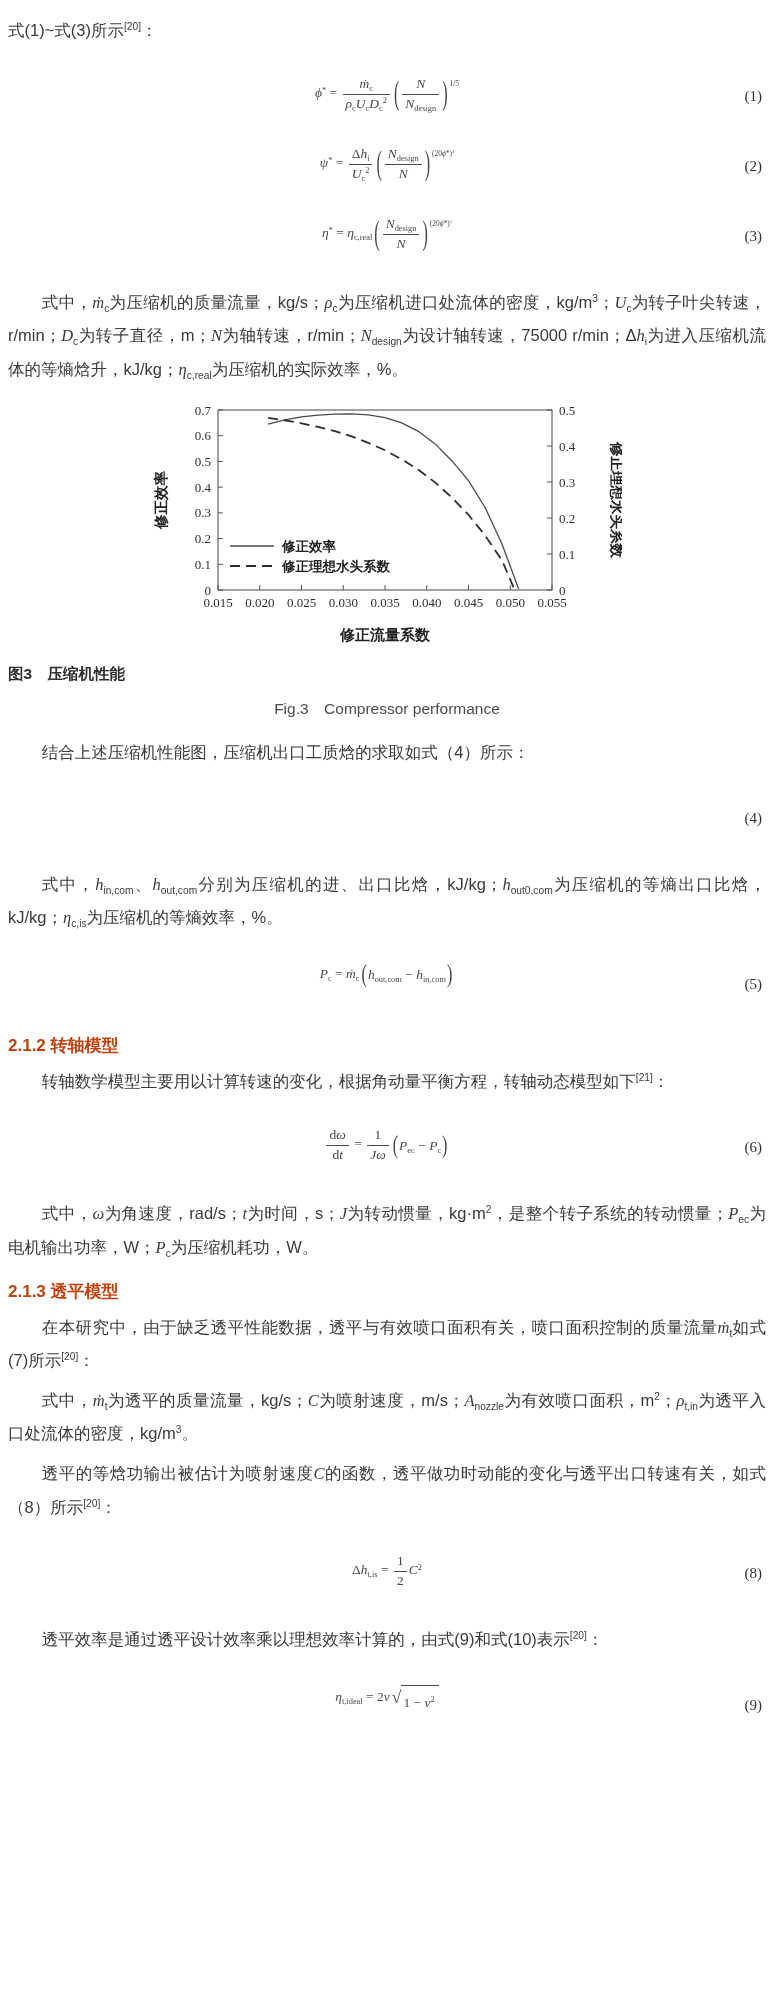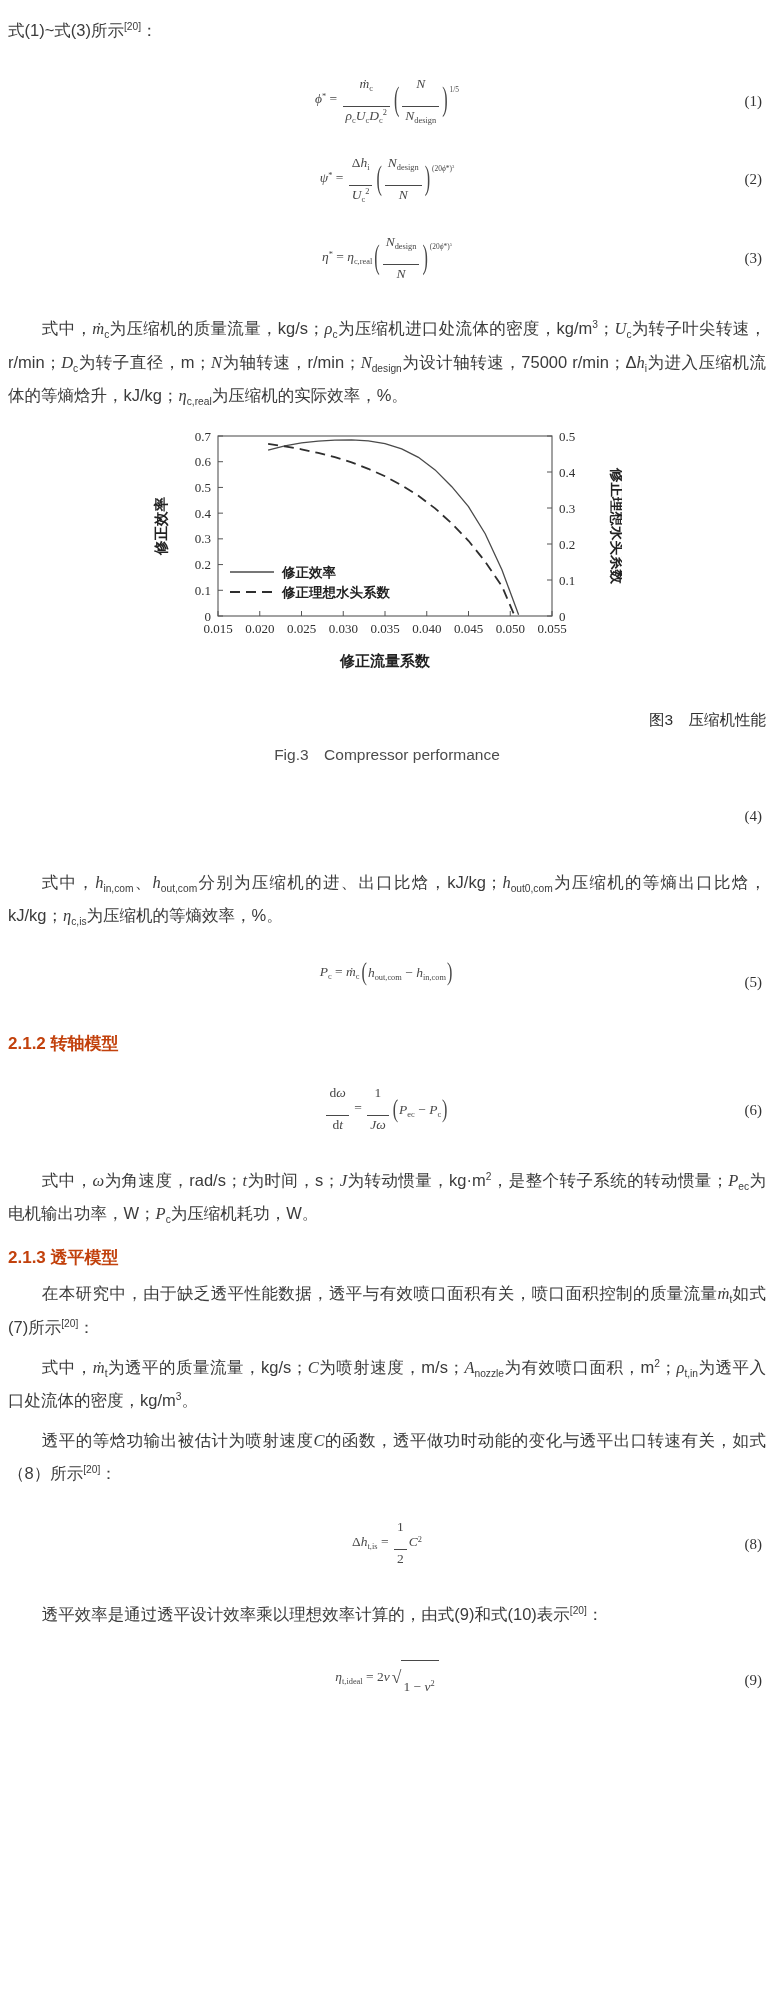--- a/index.html
+++ b/index.html
@@ -55,32 +55,32 @@
     font-size:15px;
     color:#333333;
   }
   .frac{
     display:inline-flex;
     flex-direction:column;
     vertical-align:middle;
     text-align:center;
     margin:0 2px;
   }
-  .fnum{display:block;padding:0 3px 13px 3px;border-bottom:1px solid currentColor;line-height:1.25;}
+  .fnum{display:block;padding:0 3px 1px 3px;border-bottom:1px solid currentColor;line-height:1.25;}
   .fden{display:block;padding:1px 3px 0 3px;line-height:1.25;}
   .paren-group{display:inline-flex;align-items:center;vertical-align:middle;margin:0 1px;}
   .paren-content{display:inline-block;}
   .big-paren{display:inline-block;line-height:1;font-size:1.2em;padding:0 1px;}
   .sqrt{display:inline-flex;align-items:stretch;vertical-align:middle;margin-left:2px;}
   .sqrt-sign{font-size:1.3em;line-height:1;align-self:center;}
-  .sqrt-body{border-top:1px solid currentColor;padding:17px 4px 0 2px;}
+  .sqrt-body{border-top:1px solid currentColor;padding:8px 4px 0 2px;}
   
   .figure{margin:10px 0 6px 0;text-align:center;}
   .cap-cn{
-    font-size:15.5px;font-weight:400;color:#2e2e2e;text-align:right;margin:32px 0 6px 0;
+    font-size:15.5px;font-weight:700;color:#2e2e2e;text-align:left;margin:12px 0 6px 0;
   }
   .cap-en{
     font-size:15.5px;font-weight:400;color:#4c4c4c;text-align:center;margin:14px 0 16px 0;
   }
 </style>
 </head>
 <body>
 
 <div class="page">
 
@@ -186,40 +186,42 @@
         <polyline points="116.1,21.9 132.8,24.4 149.5,27.3 166.2,30.9 182.9,35.2 199.6,40.3 216.3,46.8 233.0,54.3 249.7,63.3 266.4,73.8 283.1,86.4 299.8,101.5 316.5,118.8 333.2,139.6 349.9,164.1 362.4,193.3" fill="none" stroke="#2e2e2e" stroke-width="1.8" stroke-dasharray="10 6"></polyline>
         <line x1="78" y1="150" x2="122" y2="150" stroke="#4a4a4a" stroke-width="1.3"></line>
         <text x="130" y="154.5" text-anchor="start" fill="#222" style="font:600 13.5px &quot;Liberation Serif&quot;, serif">修正效率</text>
         <line x1="78" y1="170" x2="122" y2="170" stroke="#2e2e2e" stroke-width="1.8" stroke-dasharray="10 6"></line>
         <text x="130" y="174.5" text-anchor="start" fill="#222" style="font:600 13.5px &quot;Liberation Serif&quot;, serif">修正理想水头系数</text>
       </svg>
     <div class="cap-cn">图3　压缩机性能</div>
     <div class="cap-en">Fig.3　Compressor performance</div>
   </div>
 
+  <p class="para"><span class="tk-txt">结合上述压缩机性能图，压缩机出口工质焓的求取如式（4）所示：</span></p>
 
   <div class="eq-row">
     <span class="eq-no">(4)</span>
   </div>
 
   <p class="para"><span class="tk-txt">式中，</span><span class="tk-var">h</span><sub class="tk-sub">in,com</sub><span class="tk-txt">、</span><span class="tk-var">h</span><sub class="tk-sub">out,com</sub><span class="tk-txt">分别为压缩机的进、出口比焓，kJ/kg；</span><span class="tk-var">h</span><sub class="tk-sub">out0,com</sub><span class="tk-txt">为压缩机的等熵出口比焓，kJ/kg；</span><span class="tk-var">η</span><sub class="tk-sub">c,is</sub><span class="tk-txt">为压缩机的等熵效率，%。</span></p>
 
 
   <div class="eq-row">
     <span class="eq-body"><span class="tk-var">P</span><sub class="tk-sub">c</sub><span class="tk-txt"> = </span><span class="tk-var">ṁ</span><sub class="tk-sub">c</sub><span class="paren-group">
           <span class="big-paren" style="transform: scaleY(1.5);">(</span>
           <span class="paren-content"><span class="tk-var">h</span><sub class="tk-sub">out,com</sub><span class="tk-txt"> − </span><span class="tk-var">h</span><sub class="tk-sub">in,com</sub></span>
           <span class="big-paren" style="transform: scaleY(1.5);">)</span>
         </span></span>
     <span class="eq-no">(5)</span>
   </div>
 
 
   <h3 class="heading">2.1.2 转轴模型</h3>
 
+  <p class="para"><span class="tk-txt">转轴数学模型主要用以计算转速的变化，根据角动量平衡方程，转轴动态模型如下</span><sup class="tk-supg"><span class="tk-txt">[21]</span></sup><span class="tk-txt">：</span></p>
 
   <div class="eq-row">
     <span class="eq-body"><span class="frac">
           <span class="fnum"><span class="tk-txt">d</span><span class="tk-var">ω</span></span>
           <span class="fden"><span class="tk-txt">d</span><span class="tk-var">t</span></span>
         </span><span class="tk-txt"> = </span><span class="frac">
           <span class="fnum"><span class="tk-txt">1</span></span>
           <span class="fden"><span class="tk-var">J</span><span class="tk-var">ω</span></span>
         </span><span class="paren-group">
           <span class="big-paren" style="transform: scaleY(1.5);">(</span>

